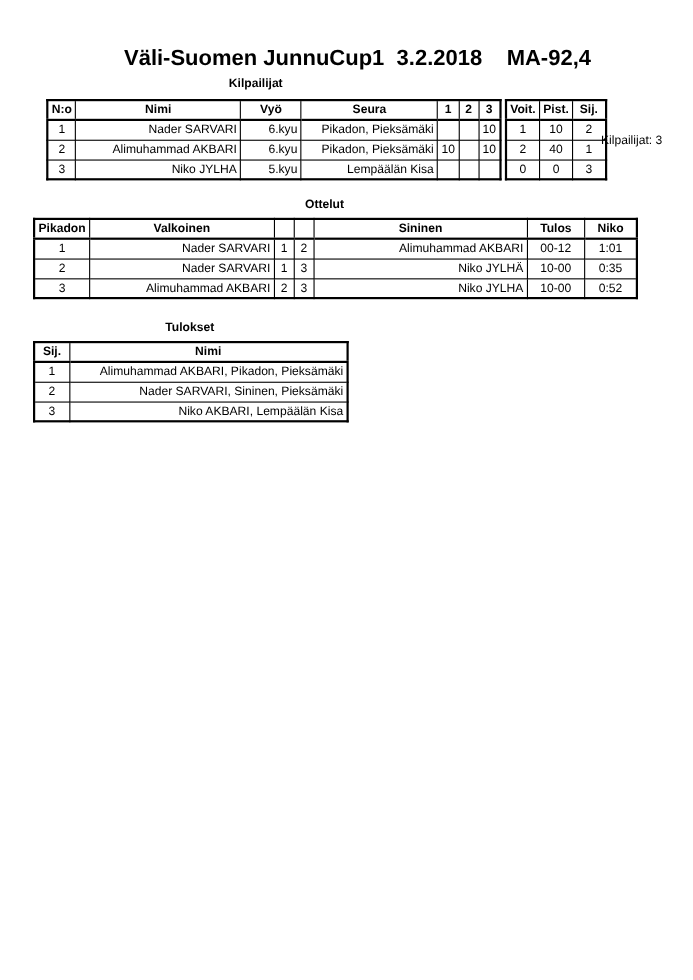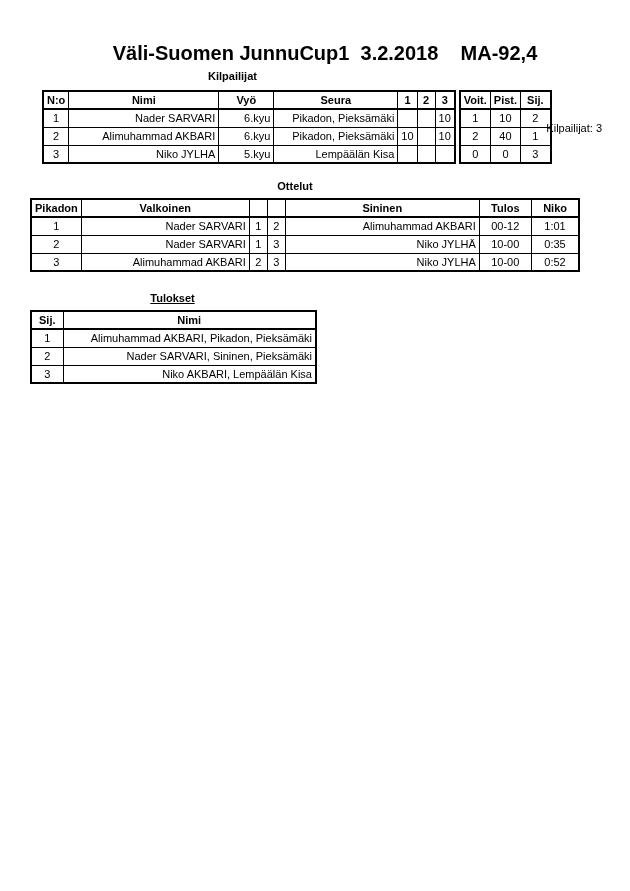--- a/index.html
+++ b/index.html
@@ -22,21 +22,21 @@
     font-size: 11px;
   }
 
   .section-heading {
     font-weight: bold;
     font-size: 11px;
     text-align: center;
   }
   .heading-competitors { width: 405px; margin: 5px 0 0 30px; font-size: 11px; }
   .heading-matches    { width: 530px; margin: 16px 0 0 30px; }
-  .heading-results    { width: 285px; margin: 20px 0 0 30px; text-decoration: underline; }
+  .heading-results    { width: 285px; margin: 20px 0 0 30px; }
 
   table {
     border-collapse: collapse;
     table-layout: fixed;
     border: 2px solid #000;
     font-size: 11px;
   }
   th, td {
     border: 1px solid #000;
     height: 18px;

